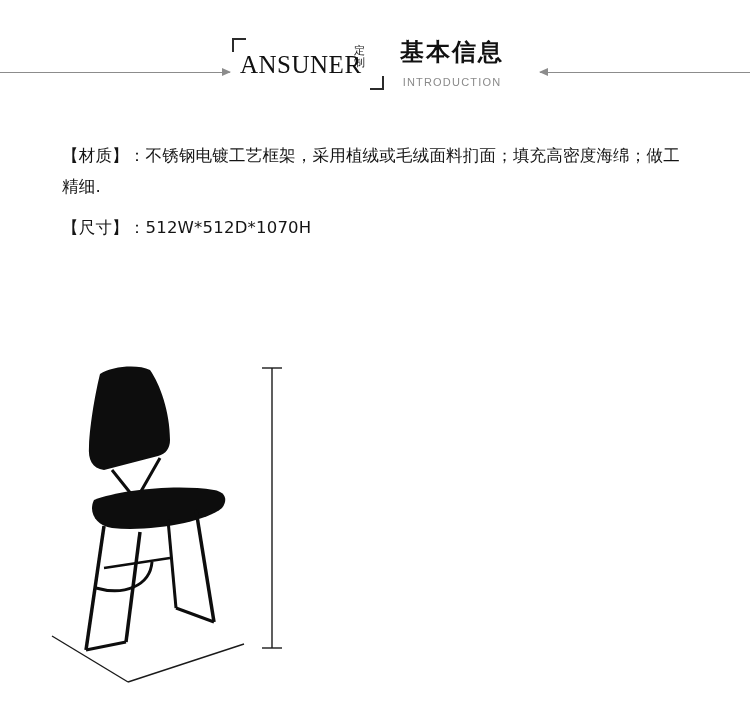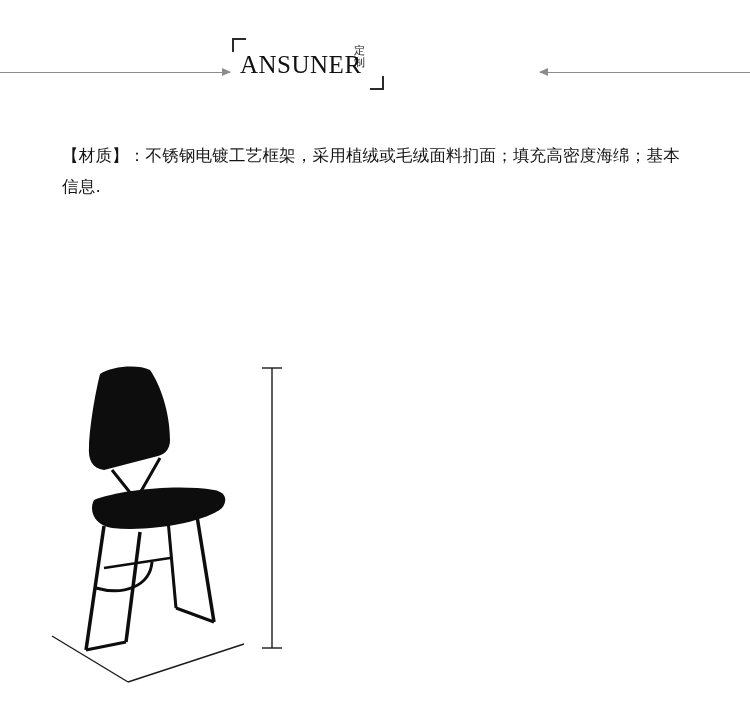--- a/index.html
+++ b/index.html
@@ -157,24 +157,29 @@
     <div class="arrow arrow-right"></div>
   </div>
 
   <div class="brand-block">
     <span class="bracket-tl"></span>
     <span class="bracket-br"></span>
     <span class="brand-name">ANSUNER</span>
     <span class="brand-cn">定制</span>
   </div>
 
+  <div class="title-block">
+    <div class="title-cn">基本信息</div>
+    <div class="title-en">INTRODUCTION</div>
+  </div>
 </div>
 
 <div class="specs">
-  <div class="spec-row multiline">【材质】：不锈钢电镀工艺框架，采用植绒或毛绒面料扪面；填充高密度海绵；基本信息.</div>
+  <div class="spec-row multiline">【材质】：不锈钢电镀工艺框架，采用植绒或毛绒面料扪面；填充高密度海绵；做工精细.</div>
+  <div class="spec-row">【尺寸】：512W*512D*1070H</div>
 </div>
 
 <div class="drawing">
 
   <svg width="750" height="373" viewBox="0 0 750 373">
 
     <path d="M100 24 C 96 40, 90 72, 89 96 C 88 110, 92 118, 104 120 L 158 106 C 166 104, 170 98, 170 90 C 170 62, 160 34, 150 20 C 138 14, 112 16, 100 24 Z" fill="#0d0d0d"></path>
 
     <path d="M112 120 L 136 150 L 160 108" fill="none" stroke="#0d0d0d" stroke-width="3"></path>
 

